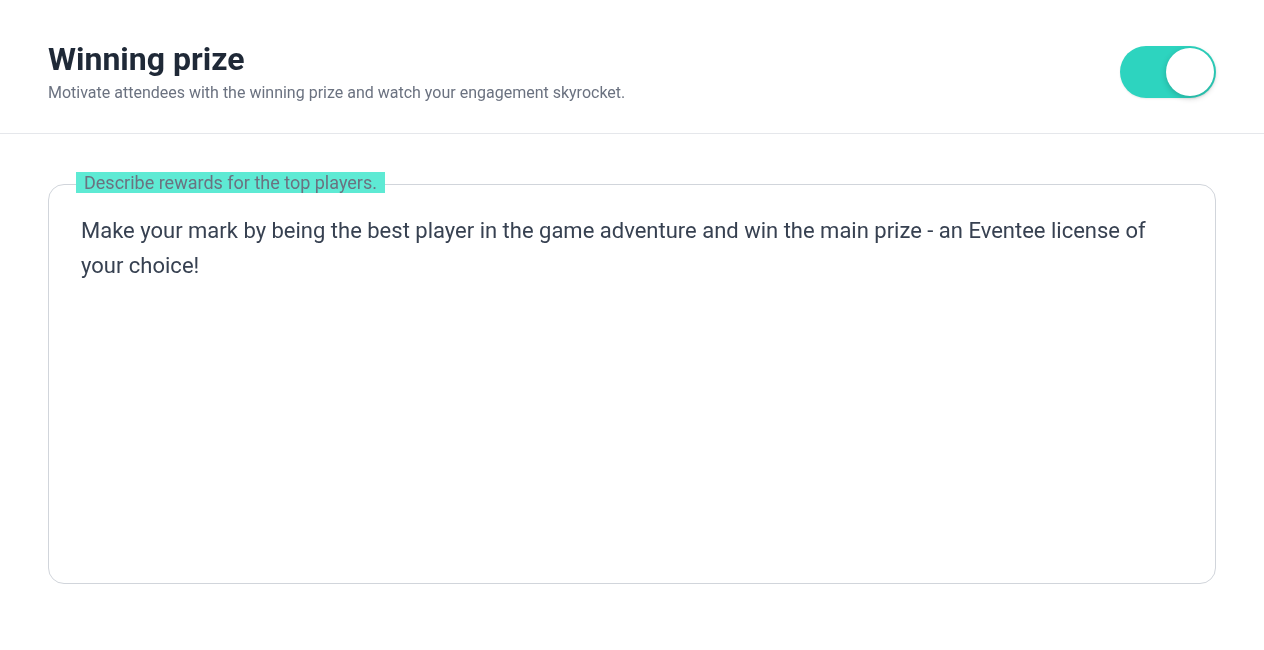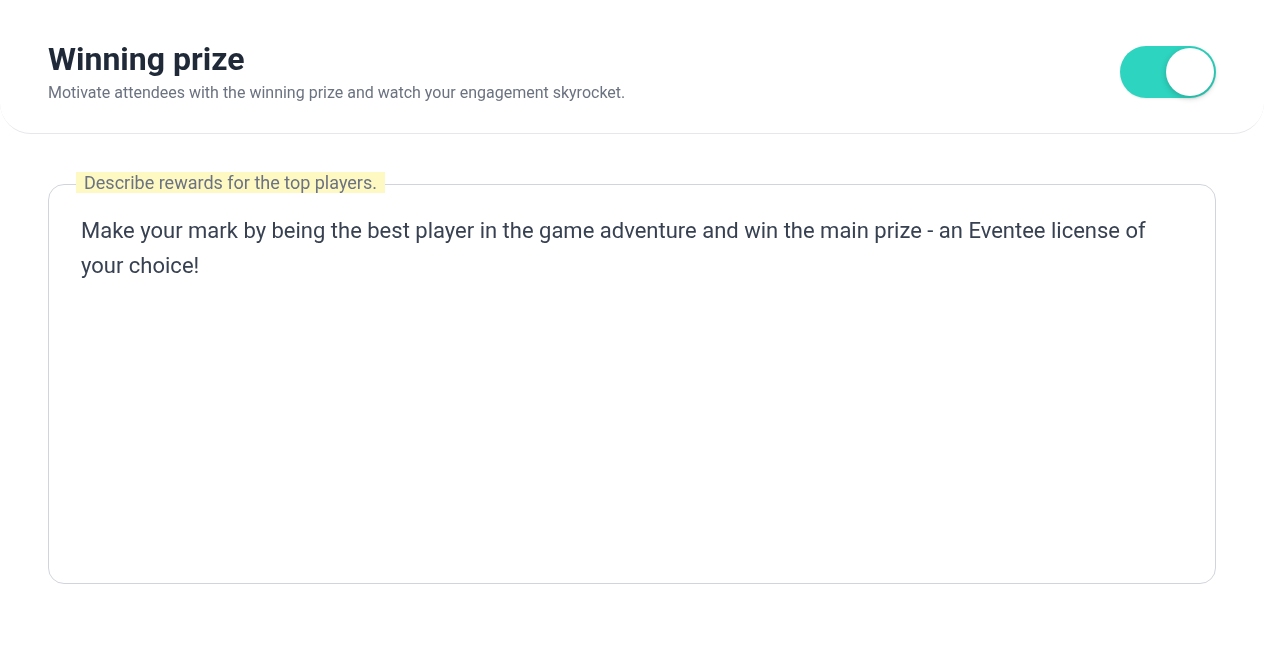--- a/index.html
+++ b/index.html
@@ -12,21 +12,20 @@
       background: #ffffff;
       width: 1264px;
       height: 650px;
     }
     .header {
       display: flex;
       justify-content: center;
       align-items: flex-start;
       padding: 40px 48px 28px 48px;
       border-bottom: 1px solid #e5e7eb;
-      border-radius: 31px;
     }
     .title-block {
       flex: 1;
     }
     .title {
       font-size: 32px;
       font-weight: 700;
       color: #1f2937;
       line-height: 1.2;
       margin-bottom: 4px;
@@ -60,21 +59,21 @@
     .content {
       padding: 50px 48px 24px 48px;
     }
     .field-wrapper {
       position: relative;
     }
     .field-label {
       position: absolute;
       top: -12px;
       left: 28px;
-      background: #fef9c3;
+      background: #5eead4;
       padding: 0 8px;
       font-size: 18px;
       color: #6b7280;
     }
     .description-box {
       width: 100%;
       min-height: 400px;
       border: 1px solid #d1d5db;
       border-radius: 16px;
       padding: 28px 32px;

